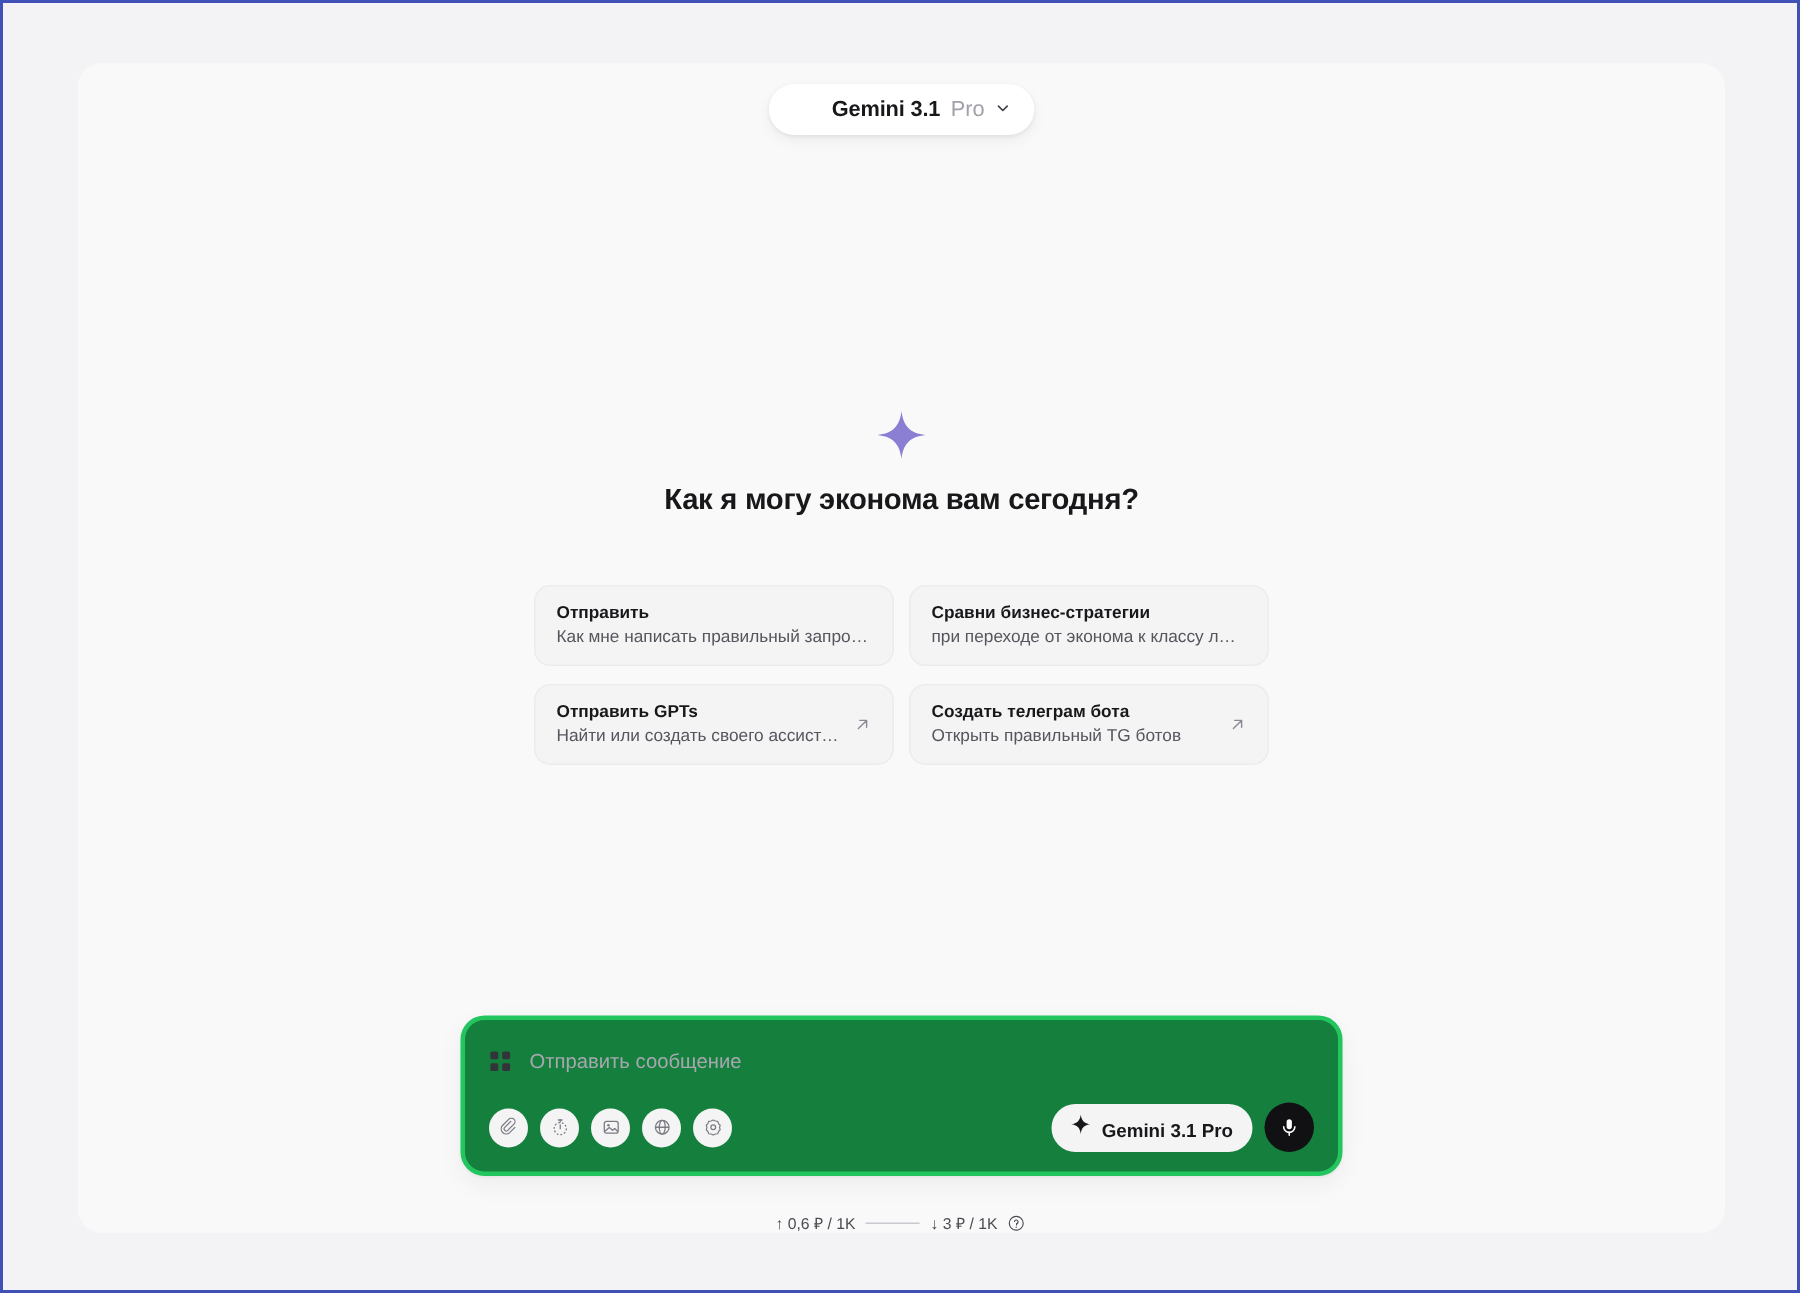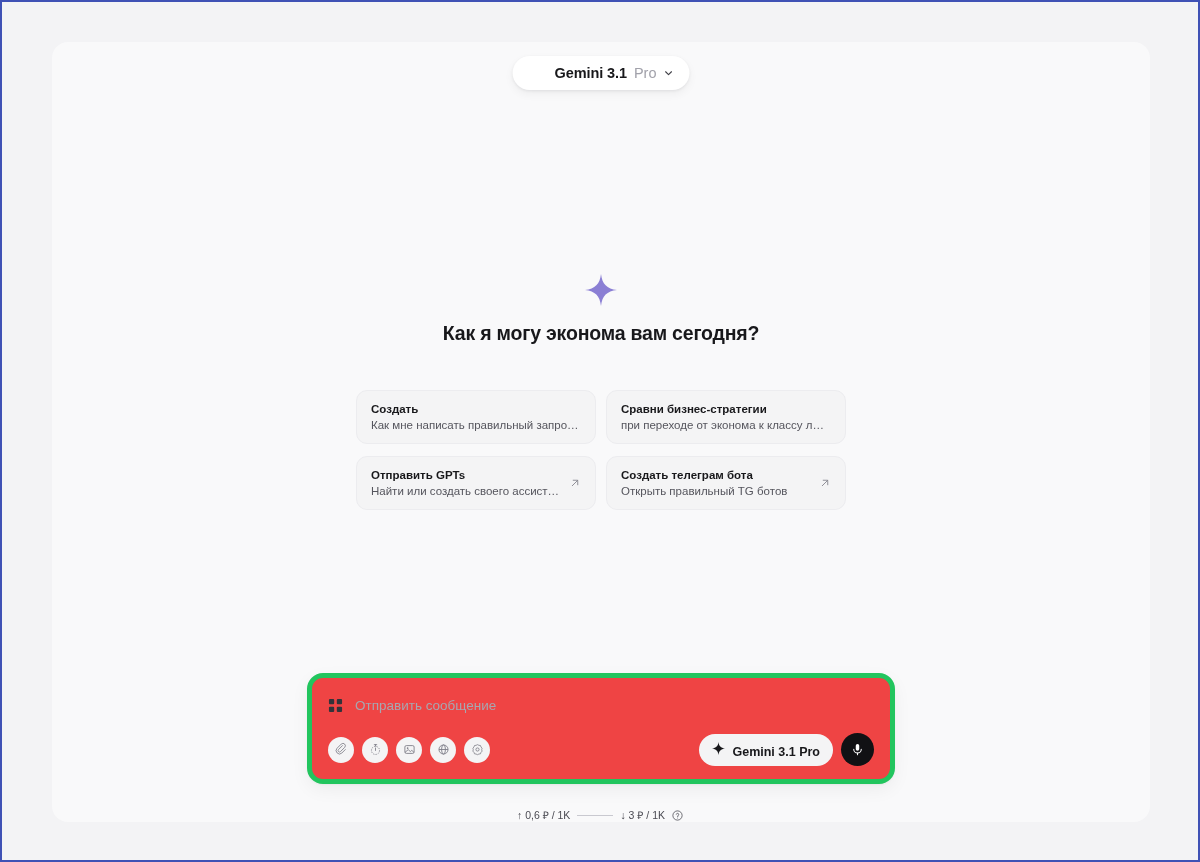--- a/index.html
+++ b/index.html
@@ -119,22 +119,22 @@
   }
   .card-arrow { flex: 0 0 auto; line-height: 0; }
 
   
   .composer {
     position: absolute;
     left: 50%;
     transform: translateX(-50%);
     bottom: 38px;
     width: 588px;
-    background: #ef4444;
-    border: 5px solid #22c55e;
+    background: #15803d;
+    border: 3px solid #22c55e;
     border-radius: 16px;
     padding: 14px 16px 13px 16px;
     box-shadow: 0 1px 2px rgba(16,18,28,.04), 0 6px 18px rgba(16,18,28,.05);
   }
   .composer-top {
     display: flex;
     align-items: center;
     gap: 12px;
     padding: 6px 0 20px 0;
   }
@@ -237,21 +237,21 @@
         <path d="M16 0 C17.2 10.2 21.8 14.8 32 16 C21.8 17.2 17.2 21.8 16 32 C14.8 21.8 10.2 17.2 0 16 C10.2 14.8 14.8 10.2 16 0 Z" fill="#8b7fd4"></path>
       </svg>
     </span>
     <div class="hero-title">Как я могу эконома вам сегодня?</div>
   </div>
 
   <div class="cards">
 
     <div class="card">
       <div class="card-text">
-        <div class="card-title">Создать</div>
+        <div class="card-title">Отправить</div>
         <div class="card-sub">Как мне написать правильный запрос ...</div>
       </div>
     </div>
 
     <div class="card">
       <div class="card-text">
         <div class="card-title">Сравни бизнес-стратегии</div>
         <div class="card-sub">при переходе от эконома к классу люк...</div>
       </div>
     </div>

